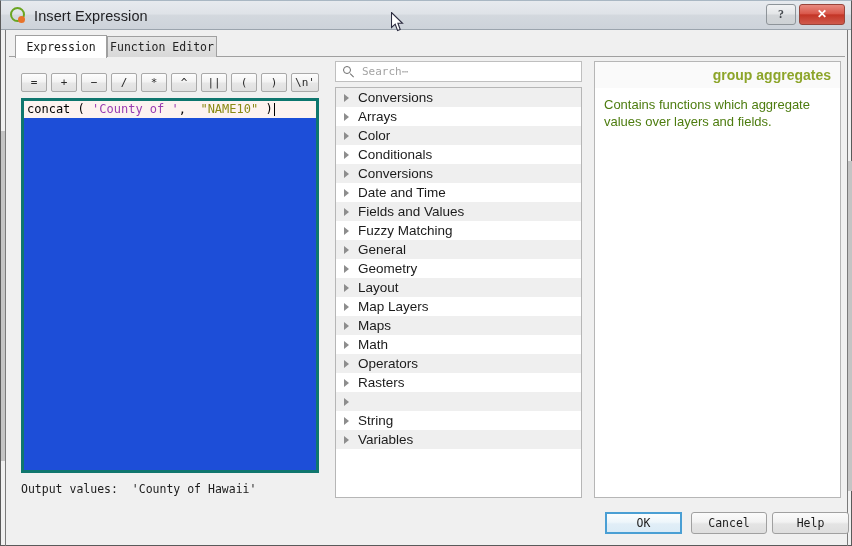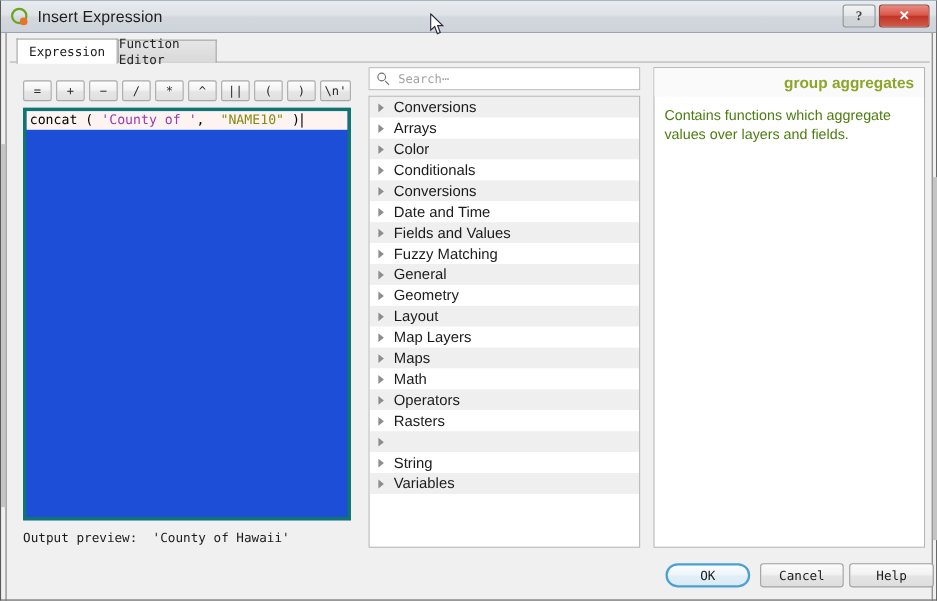--- a/index.html
+++ b/index.html
@@ -152,21 +152,21 @@
   }
   .tab.active {
     left: 6px;
     width: 92px;
     background: #ffffff;
     z-index: 3;
     height: 23px;
   }
   .tab.inactive {
     left: 98px;
-    width: 90px;
+    width: 110px;
     background: linear-gradient(to bottom, #e6e6e6 0%, #d8d8d8 100%);
     z-index: 2;
     top: 1px;
     height: 21px;
     color: #232323;
   }
 
   
   .content {
     position: absolute;
@@ -387,21 +387,21 @@
     align-items: center;
     justify-content: center;
     font-family: "DejaVu Sans Mono", monospace;
     font-size: 11.5px;
     color: #1b1b1b;
   }
   .dlg-btn.ok {
     left: 596px;
     width: 77px;
     border: 2px solid #4a9fd4;
-    border-radius: 11px;
+    border-radius: 0;
     background: linear-gradient(to bottom, #fbfdfe 0%, #eef6fb 45%, #e1eef7 55%, #dbebf6 100%);
   }
   .dlg-btn.cancel { left: 682px; width: 76px; }
   .dlg-btn.help  { left: 763px; width: 77px; }
 
   
   .cursor {
     position: absolute;
     left: 390px;
     top: 11px;
@@ -453,21 +453,21 @@
       <div class="op-btn">||</div>
       <div class="op-btn">(</div>
       <div class="op-btn">)</div>
       <div class="op-btn wide">\n'</div>
     </div>
 
     <div class="expr-box">
       <div class="expr-line"><span class="tok-fn">concat </span><span class="tok-paren">( </span><span class="tok-str">'County of '</span><span class="tok-paren">,  </span><span class="tok-field">"NAME10"</span><span class="tok-paren"> )</span><span class="caret"></span></div>
     </div>
 
-    <div class="output-preview"><span>Output preview:</span><span>  </span><span class="val">'County of Hawaii'</span></div>
+    <div class="output-preview"><span>Output values:</span><span>  </span><span class="val">'County of Hawaii'</span></div>
 
     <div class="mid-panel">
       <div class="search-wrap">
         <span class="search-icon">
           <span class="lens"></span>
             <span class="handle"></span>
         </span>
         <input class="search-input" type="text" placeholder="Search⋯" style="">
       </div>
       <div class="tree-box">

